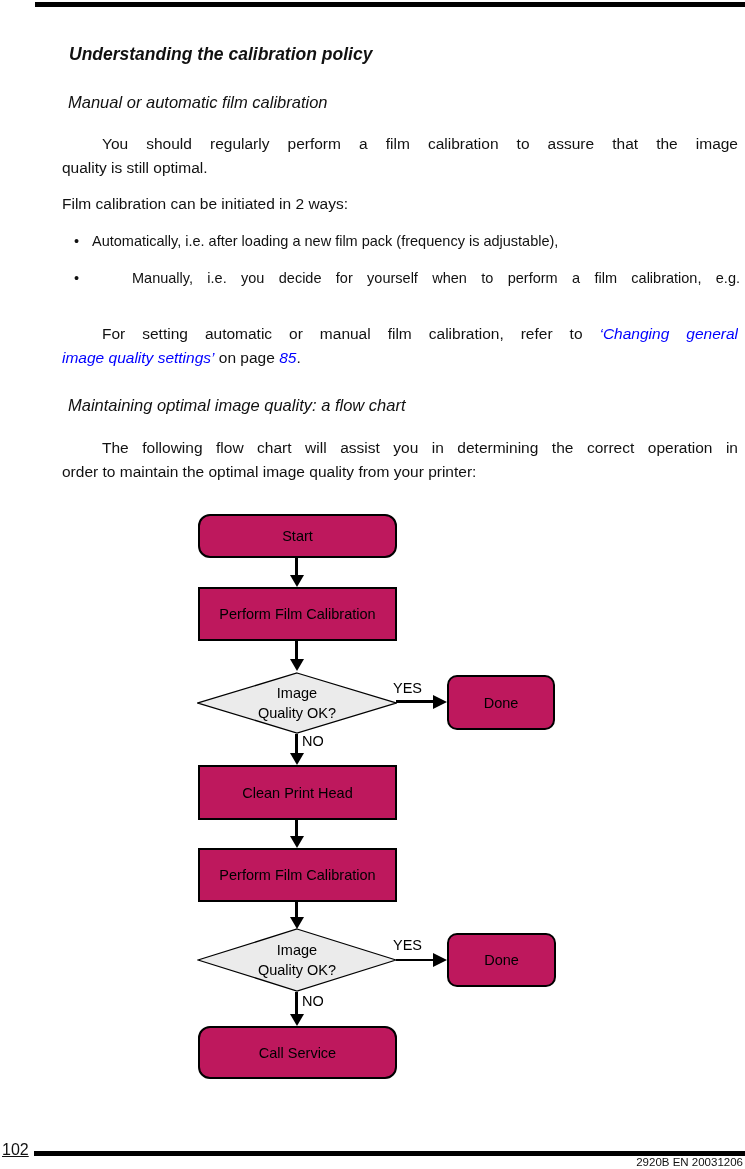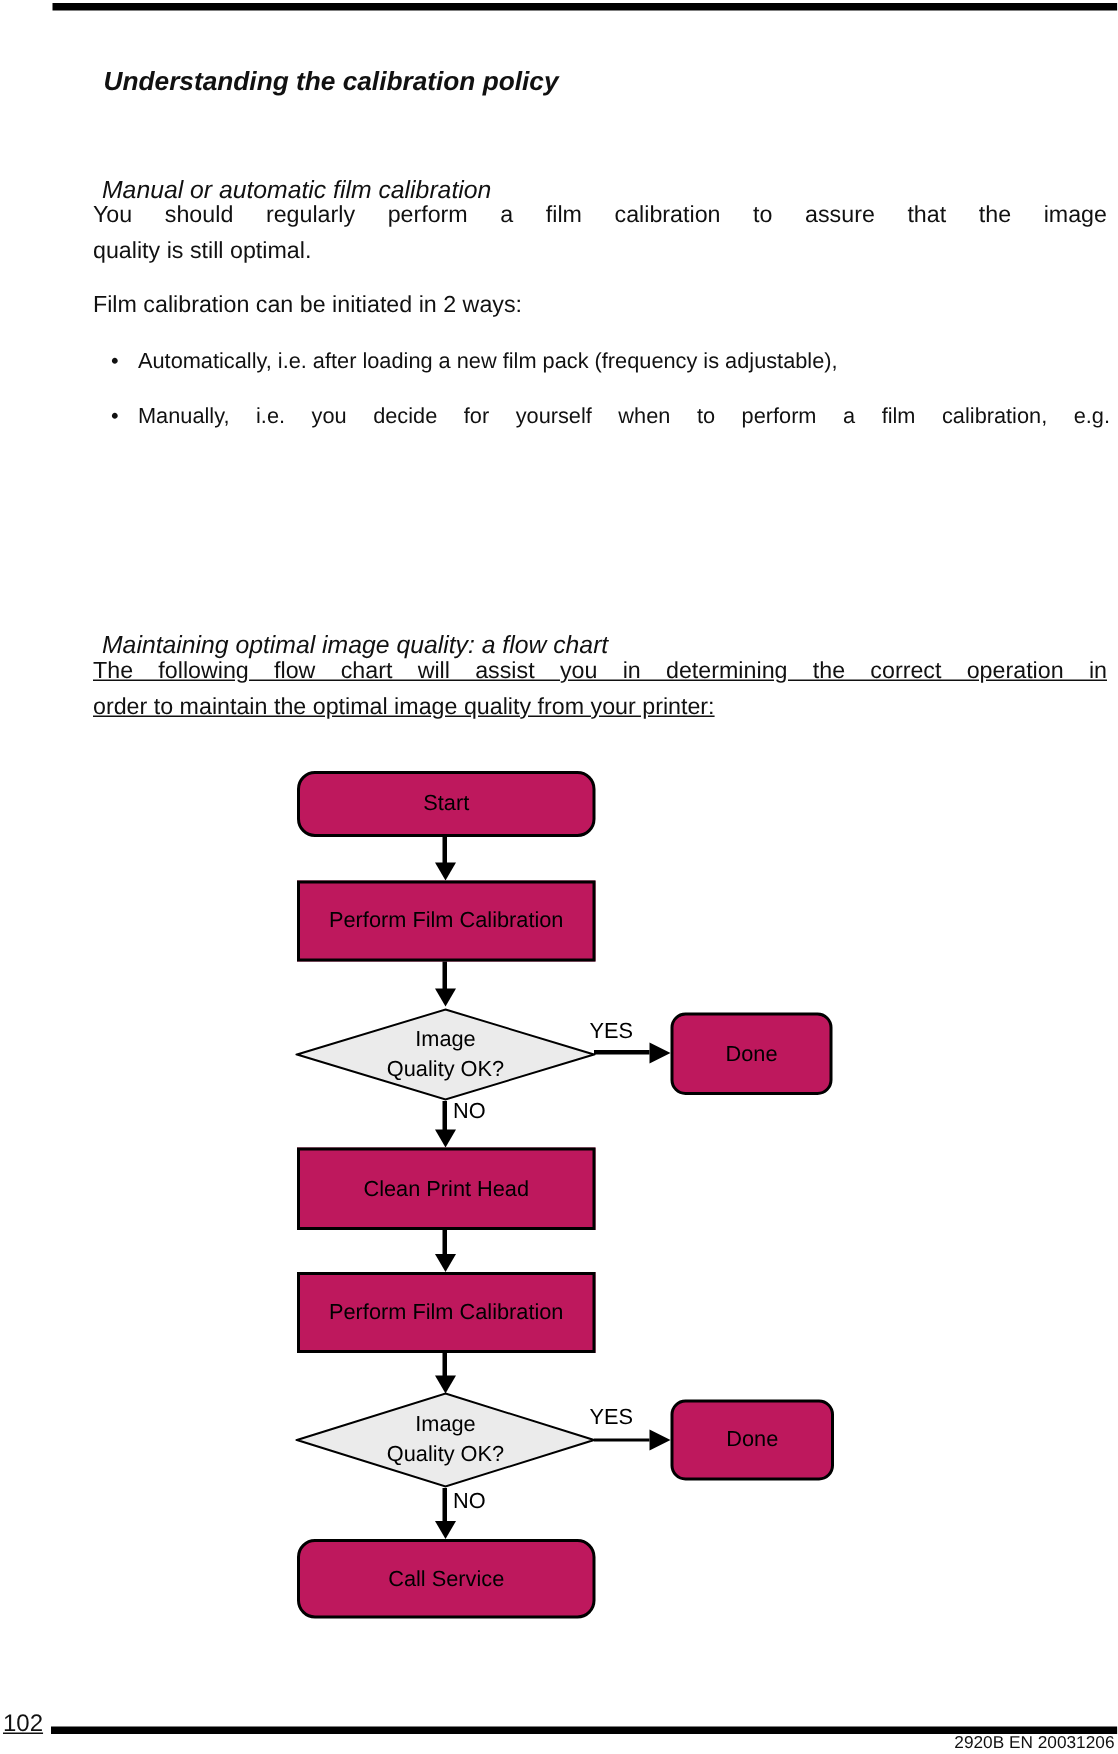--- a/index.html
+++ b/index.html
@@ -4,25 +4,25 @@
 <style>
   html, body { margin: 0; padding: 0; background: #fff; }
   #page {
     position: relative; width: 745px; height: 1169px;
     background: #ffffff; overflow: hidden;
     font-family: "Liberation Sans", sans-serif; color: #111;
   }
   .abs { position: absolute; }
   .rule { background: #000; }
   .h1 { font-size: 17.5px; font-weight: bold; font-style: italic; white-space: nowrap; }
-  .h2 { font-size: 16.5px; font-style: italic; white-space: nowrap; margin-top: 25px; }
+  .h2 { font-size: 16.5px; font-style: italic; white-space: nowrap; }
   .para { width: 676px; }
   .bline { font-size: 15.5px; line-height: 24px; height: 24px; overflow: hidden; }
   .sline { font-size: 14.5px; line-height: 24px; height: 24px; overflow: hidden; }
-  .just { text-align: justify; text-align-last: justify; }
+  .just { text-align: justify; text-align-last: justify; margin-left: 40px; }
   .left { text-align: left; text-align-last: left; }
   .link { color: #0000ff; font-style: italic; }
   .marker { font-size: 14.5px; line-height: 24px; }
 
   
   .fc-box {
     position: absolute; box-sizing: border-box;
     background: #be185d; border: 2px solid #000;
     display: flex; align-items: center; justify-content: center;
     font-size: 14.5px; color: #000; text-align: center;
@@ -73,24 +73,28 @@
   <div class="abs marker" style="left:74px; top:229px;">•</div>
   <div class="abs" style="left:92px; top:229px; width:648px;">
     <div class="sline left">Automatically, i.e. after loading a new film pack (frequency is adjustable),</div>
   </div>
 
   <div class="abs marker" style="left:74px; top:266px;">•</div>
   <div class="abs" style="left:92px; top:266px; width:648px;">
     <div class="sline just">Manually, i.e. you decide for yourself when to perform a film calibration, e.g.</div>
   </div>
 
+  <div class="abs para" style="left:62px; top:322px;">
+    <div class="bline just"><span>For setting automatic or manual film calibration, refer to </span><span class="link">‘Changing general</span></div>
+    <div class="bline left"><span class="link">image quality settings’</span><span> on page </span><span class="link">85</span><span>.</span></div>
+  </div>
 
   <div class="abs h2" style="left:68px; top:396px;">Maintaining optimal image quality: a flow chart</div>
 
-  <div class="abs para" style="left:62px; top:436px;text-decoration:underline;">
+  <div class="abs para" style="left:62px; top:436px;">
     <div class="bline just">The following flow chart will assist you in determining the correct operation in</div>
     <div class="bline left">order to maintain the optimal image quality from your printer:</div>
   </div>
 
   <div>
 
     <div class="fc-box r12" style="left:198px; top:514px; width:199px; height:44px;">
       <span>Start</span>
     </div>
 

